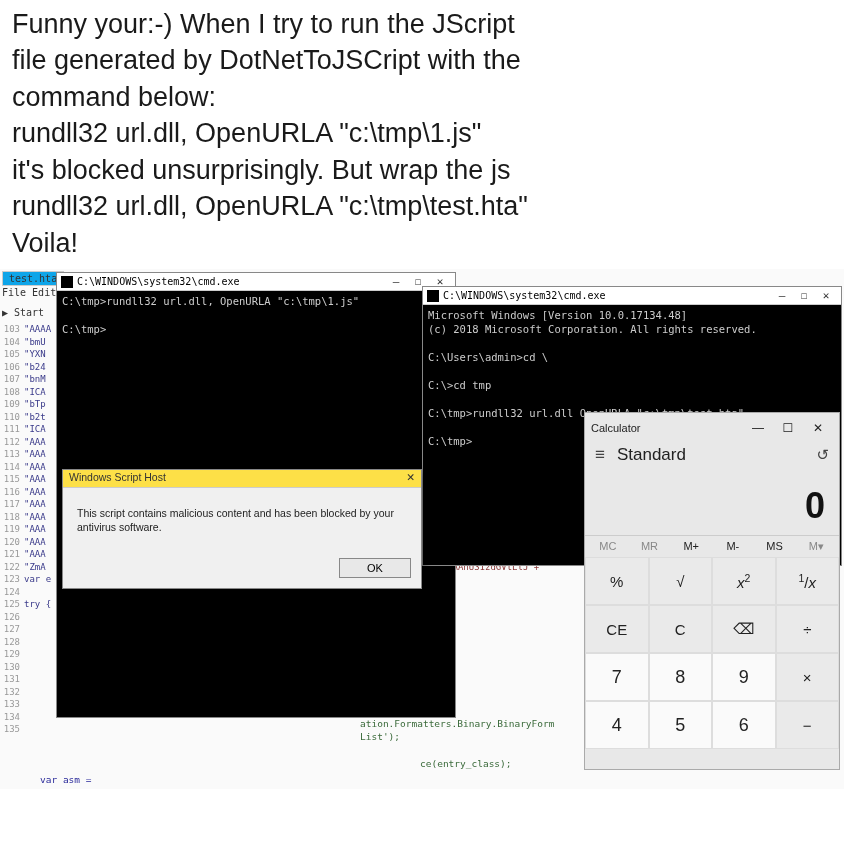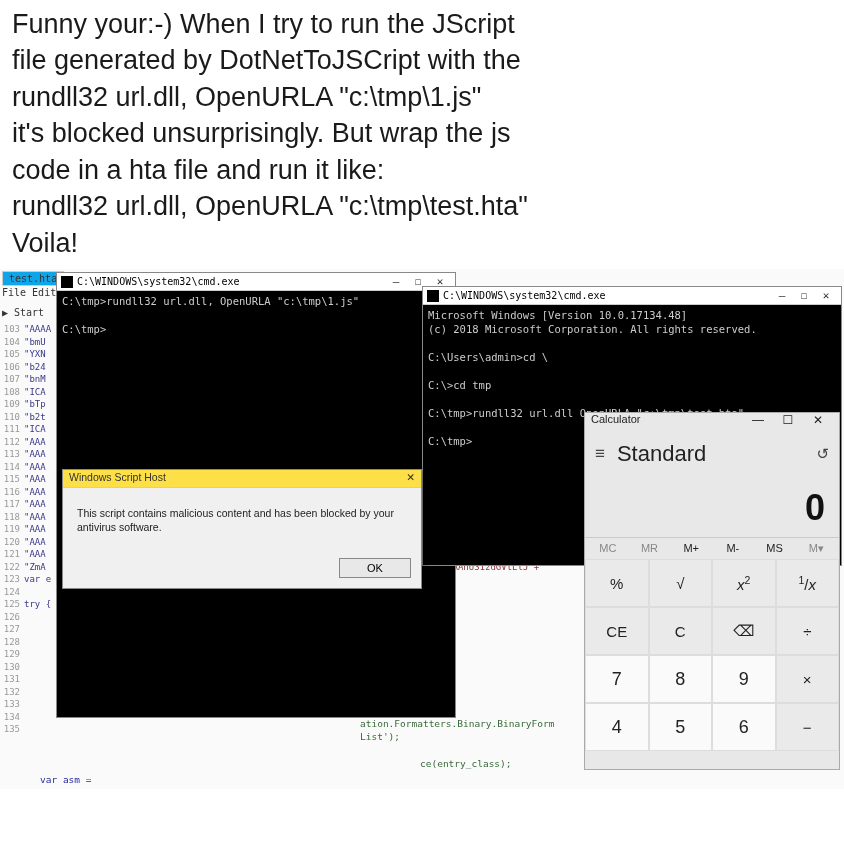--- a/index.html
+++ b/index.html
@@ -36,47 +36,47 @@
   
   .wsh { position: absolute; left: 62px; top: 200px; width: 360px; background: #f0f0f0; border: 1px solid #888; box-shadow: 2px 2px 8px rgba(0,0,0,0.4); }
   .wsh-title { height: 18px; background: #fde047; color: #333; padding: 1px 6px; font-size: 10.5px; border-bottom: 1px solid #ccc; display: flex; }
   .wsh-title .spacer { flex: 1; }
   .wsh-body { padding: 18px 14px 6px; font-size: 10.5px; color: #222; line-height: 14px; min-height: 64px; }
   .wsh-buttons { text-align: right; padding: 6px 10px 10px; margin-left: 32px; }
   .wsh-buttons button { width: 72px; height: 20px; font-size: 11px; background: #e8e8e8; border: 1px solid #888; }
 
   
   .calc { position: absolute; left: 584px; top: 143px; width: 256px; height: 358px; background: #e8e8e8; border: 1px solid #aaa; font-family: 'Segoe UI', Arial, sans-serif; }
-  .calc-titlebar { height: 26px; display: flex; padding: 0 6px; font-size: 11px; color: #222; }
+  .calc-titlebar { height: 26px; display: flex; align-items: center; padding: 15px 6px; font-size: 11px; color: #222; }
   .calc-titlebar .spacer { flex: 1; }
   .calc-titlebar .winbtn { width: 30px; text-align: center; font-size: 12px; color: #222; }
   .calc-header { display: flex; align-items: center; padding: 2px 10px 6px; }
   .calc-header .menu-icon { font-size: 17px; margin-right: 12px; color: #444; }
-  .calc-header .mode { font-size: 22px; color: #222; }
+  .calc-header .mode { font-size: 17px; color: #222; }
   .calc-header .spacer { flex: 1; }
   .calc-header .hist { font-size: 15px; color: #444; }
   .calc-display { background: #e8e8e8; text-align: right; padding: 14px 14px 8px; font-size: 36px; font-weight: 600; color: #111; border-bottom: 1px solid #ccc; }
   .calc-mem { display: flex; padding: 4px 2px; }
   .calc-mem div { flex: 1; text-align: center; font-size: 11px; color: #888; }
   .calc-mem div.active { color: #222; }
   .calc-grid { display: grid; grid-template-columns: repeat(4, 1fr); grid-auto-rows: 48px; }
   .calc-grid button { border: 1px solid #ddd; background: #f0f0f0; font-size: 15px; color: #222; }
   .calc-grid button.num { background: #fafafa; font-size: 18px; }
   .calc-grid button.op { background: #eaeaea; }
   .sup { font-size: 0.7em; vertical-align: super; }
 </style>
 </head>
 <body>
 
 <div class="post-text">
   <span class="line">Funny your:-) When I try to run the JScript</span>
   <span class="line">file generated by DotNetToJSCript with the</span>
+  <span class="line">command below:</span>
   <span class="line">rundll32 url.dll, OpenURLA "c:\tmp\1.js"</span>
   <span class="line">it's blocked unsurprisingly. But wrap the js</span>
-  <span class="line">code in a hta file and run it like:</span>
   <span class="line">rundll32 url.dll, OpenURLA "c:\tmp\test.hta"</span>
   <span class="line">Voila!</span>
 </div>
 
 <div class="screenshot-area">
 
   <div class="editor-bg">
     <div class="editor-tab">test.hta</div>
     <div class="editor-menu">File  Edit  V</div>
     <div class="editor-start">▶ Start</div>

